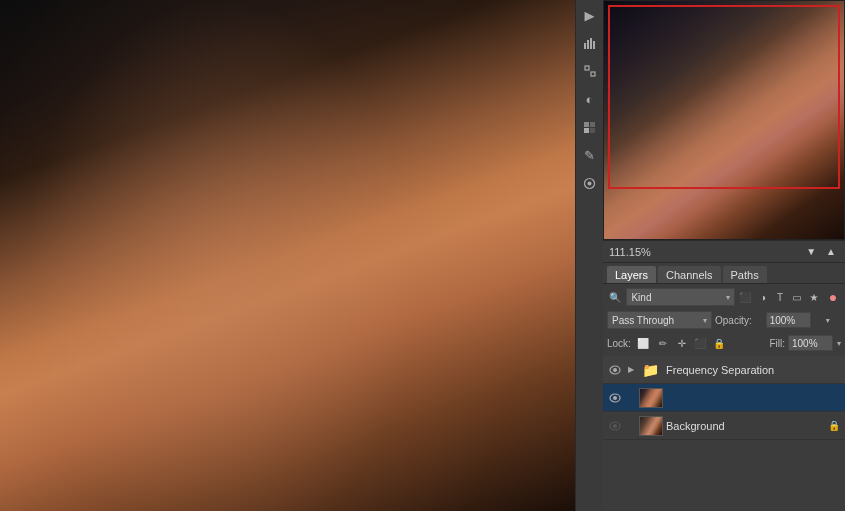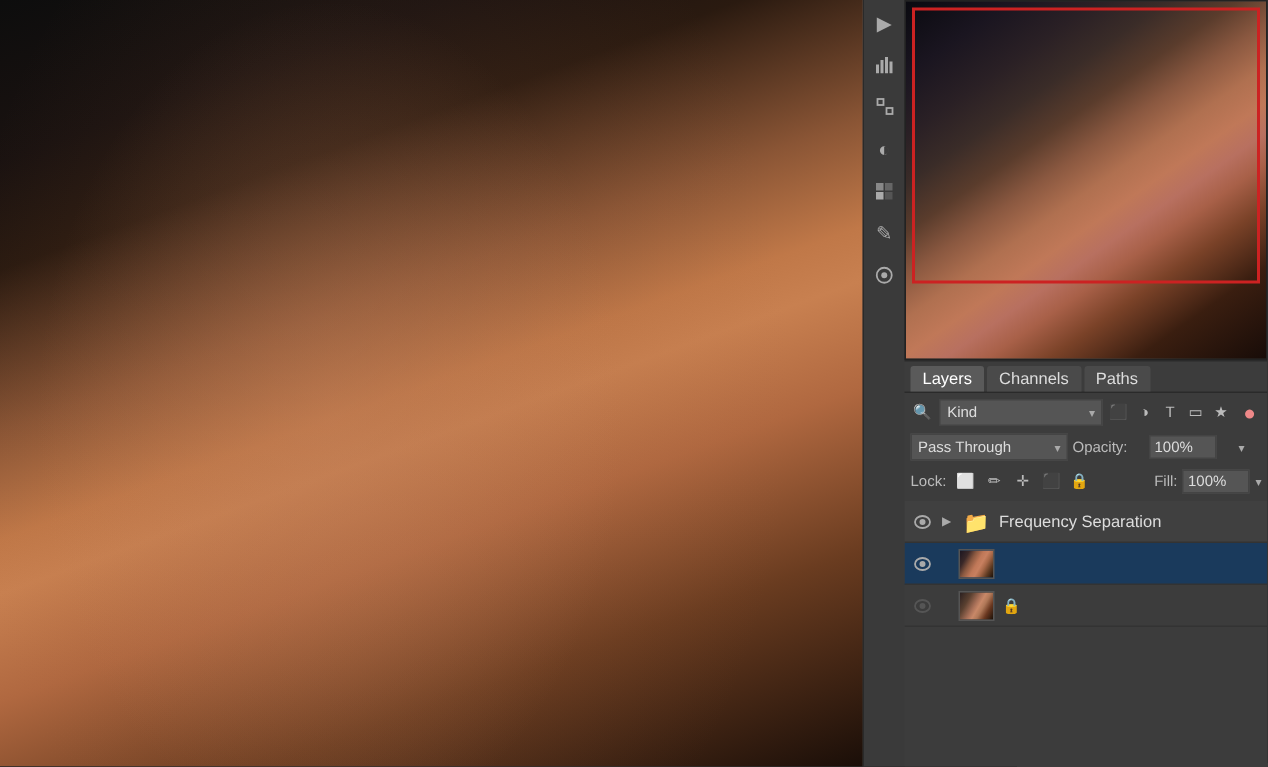--- a/index.html
+++ b/index.html
@@ -419,20 +419,25 @@
   <div class="panels-area">
 
     <div class="thumbnail-panel">
       <div class="thumbnail-img">
 
         <div style="position:absolute;inset:0;background:linear-gradient(145deg, #0a0a10 0%, #1a1520 12%, #2a2025 22%, #3a2c28 30%, #5a3c2c 38%, #8a5840 45%, #b07050 52%, #c07858 58%, #b87060 63%, #a86048 68%, #7a4228 75%, #3a1e10 85%, #180c08 100%);"></div>
         <div class="thumbnail-red-border"></div>
       </div>
     </div>
 
+    <div class="zoom-bar">
+      <span class="zoom-text">111.15%</span>
+      <span class="zoom-btn">▼</span>
+      <span class="zoom-btn">▲</span>
+    </div>
 
     <div class="layers-tabs">
       <div class="layer-tab active">
         <span>Layers</span>
       </div>
       <div class="layer-tab">
         <span>Channels</span>
       </div>
       <div class="layer-tab">
         <span>Paths</span>
@@ -517,19 +522,20 @@
         <div class="layer-visibility" style="color:#555;">
           <svg width="12" height="10" viewBox="0 0 12 10">
               <ellipse cx="6" cy="5" rx="5" ry="4" fill="none" stroke="#555" stroke-width="1.2"></ellipse>
               <circle cx="6" cy="5" r="2" fill="#555"></circle>
             </svg>
         </div>
         <div class="layer-group-arrow"></div>
         <div class="layer-thumb">
           <div class="thumb-face2"></div>
         </div>
+        <span class="layer-name">Background</span>
         <span style="color:#555;font-size:10px;margin-left:2px;">🔒</span>
       </div>
 
     </div>
 
   </div>
 </div>
 
 </body></html>

